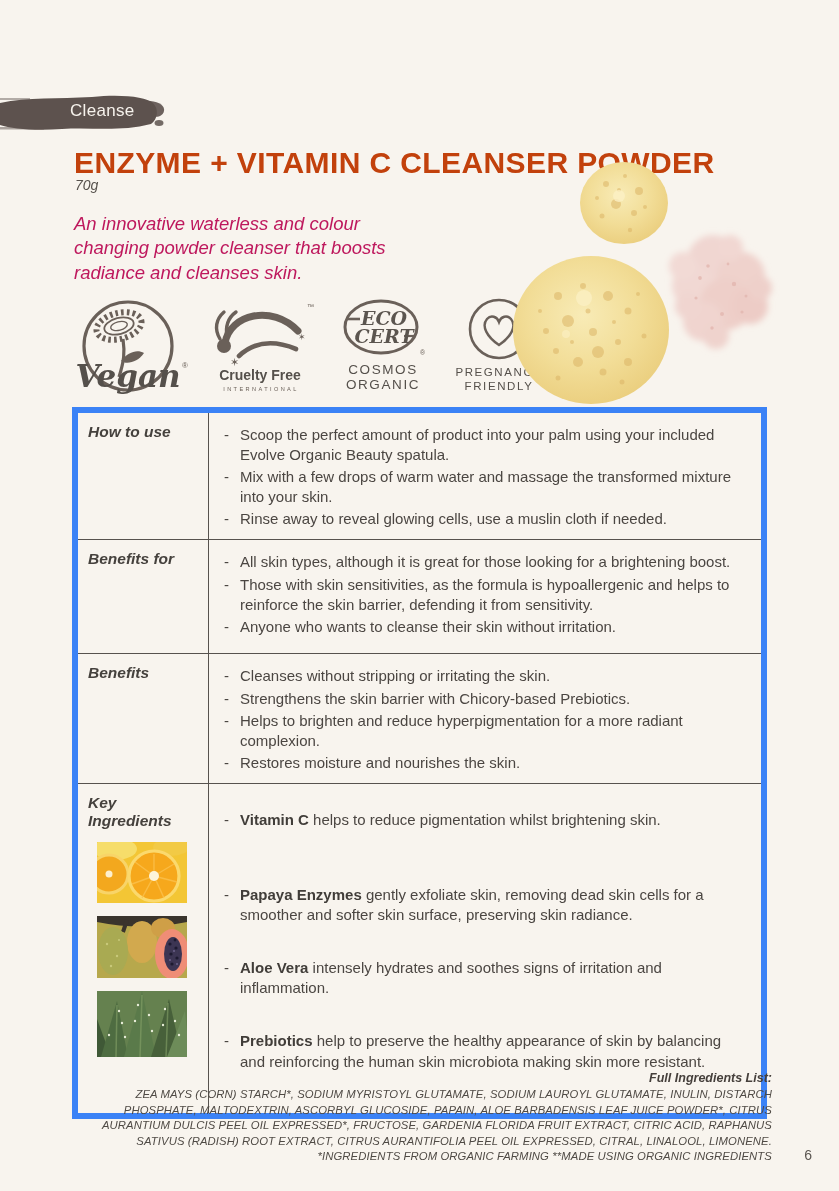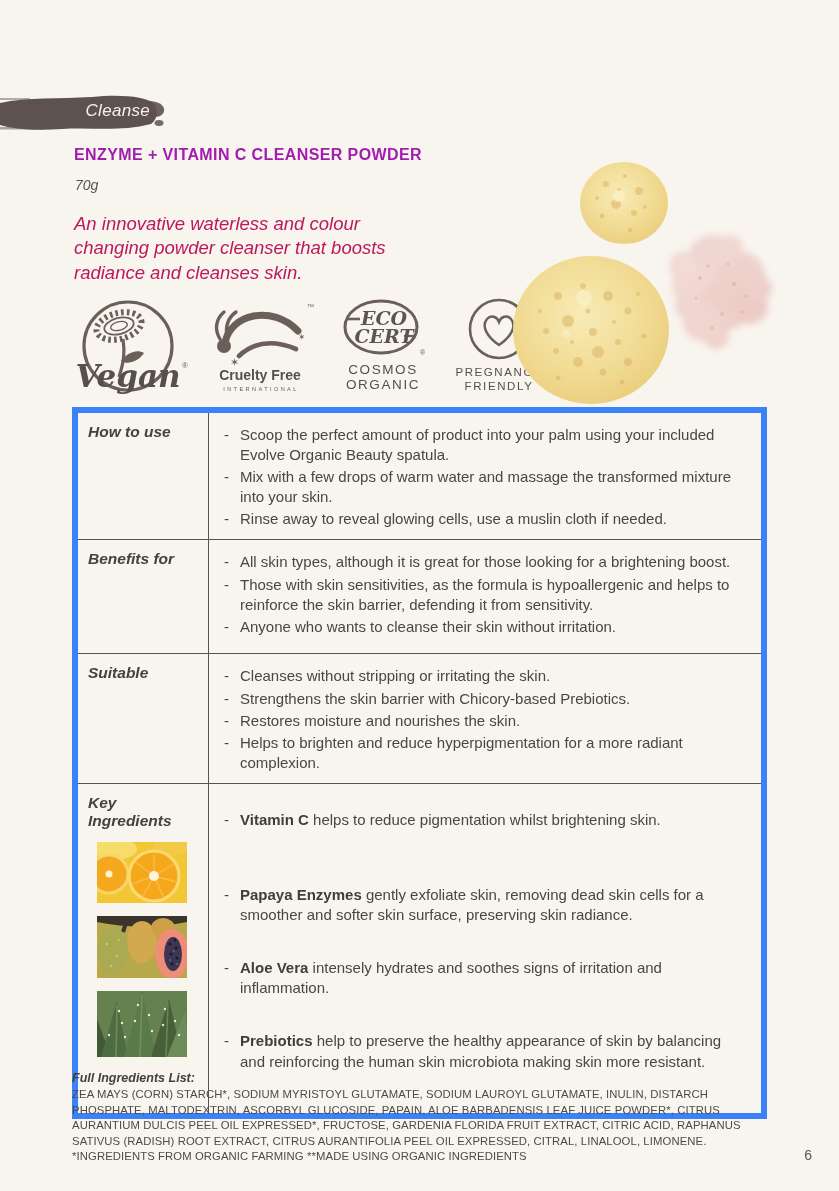--- a/index.html
+++ b/index.html
@@ -5,27 +5,27 @@
   html,body { margin:0; padding:0; background:#e9e6e0; }
   .page {
     position:relative; width:839px; height:1191px; margin:0 auto;
     background:#f8f4ee; overflow:hidden;
     font-family:"Liberation Sans", sans-serif; color:#4e4945;
   }
 
   
   .brush-badge { position:absolute; top:92px; left:0; width:172px; height:46px; }
   .brush-badge .badge-label {
-    position:absolute; top:9px; left:70px; width:80px; text-align:right;
-    font-style:italic; font-size:17px; color:#f6f2ec; letter-spacing:.3px;
+    position:absolute; top:9px; left:70px; width:80px; text-align:left;
+    font-size:17px; color:#f6f2ec; letter-spacing:.3px;
   }
 
   .product-title {
     position:absolute; top:146px; left:74px; white-space:nowrap;
-    font-size:16px; font-weight:bold; letter-spacing:.4px; color:#a21caf;
+    font-size:30px; font-weight:bold; letter-spacing:.4px; color:#c2410c;
   }
   .product-size { position:absolute; top:177px; left:75px; font-style:italic; font-size:14px; color:#56514c; }
   .product-description {
     position:absolute; top:212px; left:74px; width:320px;
     font-style:italic; font-size:18.5px; line-height:1.32; color:#be185d;
   }
 
   
   .logos { position:absolute; top:298px; left:66px; display:flex; align-items:flex-start; }
   .logo { flex:0 0 auto; }
@@ -58,23 +58,23 @@
   ul.bullets li b { font-weight:bold; color:#413d39; }
 
   .row-ki .cell-content { padding-top:26px; }
   .row-ki ul.bullets li { margin-bottom:33px; }
   .row-ki ul.bullets li:first-child { margin-bottom:55px; }
 
   .ki-images { margin-top:12px; }
   .ki-images svg { display:block; margin:0 0 13px 9px; }
 
   
-  .footer { position:absolute; top:1071px; left:72px; width:700px; }
+  .footer { position:absolute; top:1071px; left:72px; width:700px;text-align:right; }
   .footer-label { font-style:italic; font-weight:bold; font-size:12.5px; color:#453f3b; margin-bottom:2px; }
-  .footer-text  { font-size:11.3px; line-height:1.38; letter-spacing:.1px; color:#4f4a45; }
+  .footer-text  { font-style:italic; font-size:11.3px; line-height:1.38; letter-spacing:.1px; color:#4f4a45; }
 
   .page-number { position:absolute; top:1147px; left:788px; width:24px; text-align:right; font-size:14px; color:#5a5550; }
 </style>
 </head>
 <body>
 
 <div class="page">
 
   <div class="brush-badge">
     <svg width="172" height="46" viewBox="0 0 172 46">
@@ -260,34 +260,34 @@
               <span><b></b> <span>Those with skin sensitivities, as the formula is hypoallergenic and helps to reinforce the skin barrier, defending it from sensitivity.</span></span>
             </li>
           <li>
               <span><b></b> <span>Anyone who wants to cleanse their skin without irritation.</span></span>
             </li>
         </ul>
       </div>
     </div>
 
     <div class="trow row-benefit">
-      <div class="cell-label">Suitable</div>
+      <div class="cell-label">Benefits</div>
       <div class="cell-content">
         <ul class="bullets">
           <li>
               <span><b></b> <span>Cleanses without stripping or irritating the skin.</span></span>
             </li>
           <li>
               <span><b></b> <span>Strengthens the skin barrier with Chicory-based Prebiotics.</span></span>
             </li>
           <li>
+              <span><b></b> <span>Helps to brighten and reduce hyperpigmentation for a more radiant complexion.</span></span>
+            </li>
+          <li>
               <span><b></b> <span>Restores moisture and nourishes the skin.</span></span>
-            </li>
-          <li>
-              <span><b></b> <span>Helps to brighten and reduce hyperpigmentation for a more radiant complexion.</span></span>
             </li>
         </ul>
       </div>
     </div>
 
     <div class="trow row-ki">
       <div class="cell-label">
         <span>Key Ingredients</span>
         <div class="ki-images">
 

